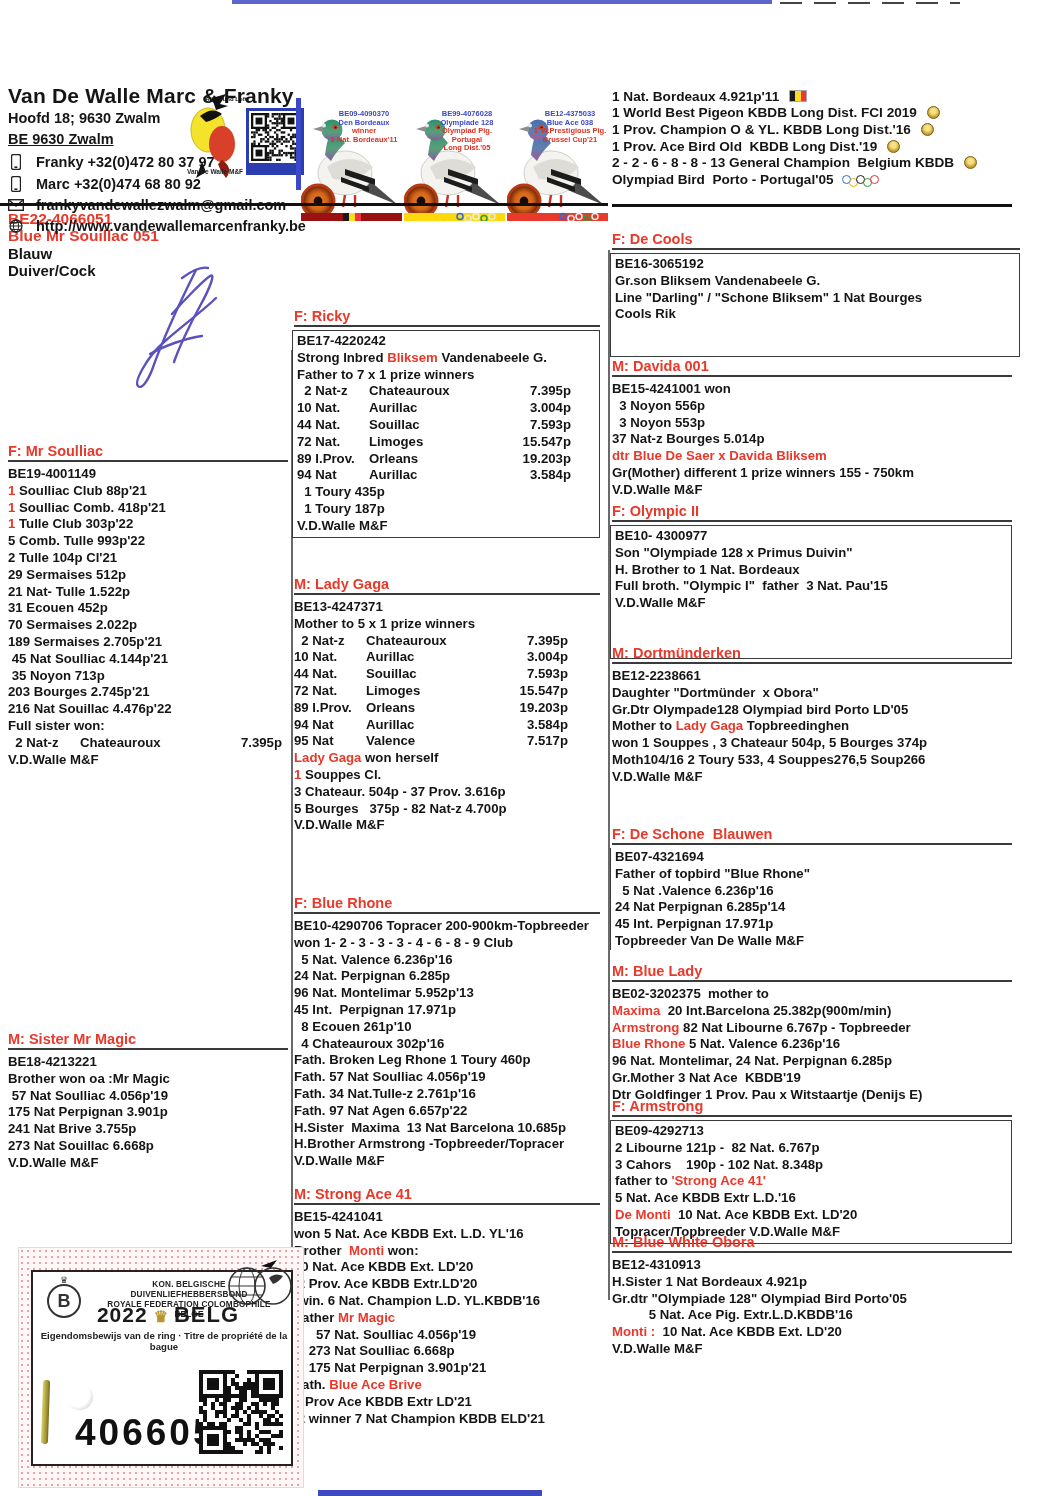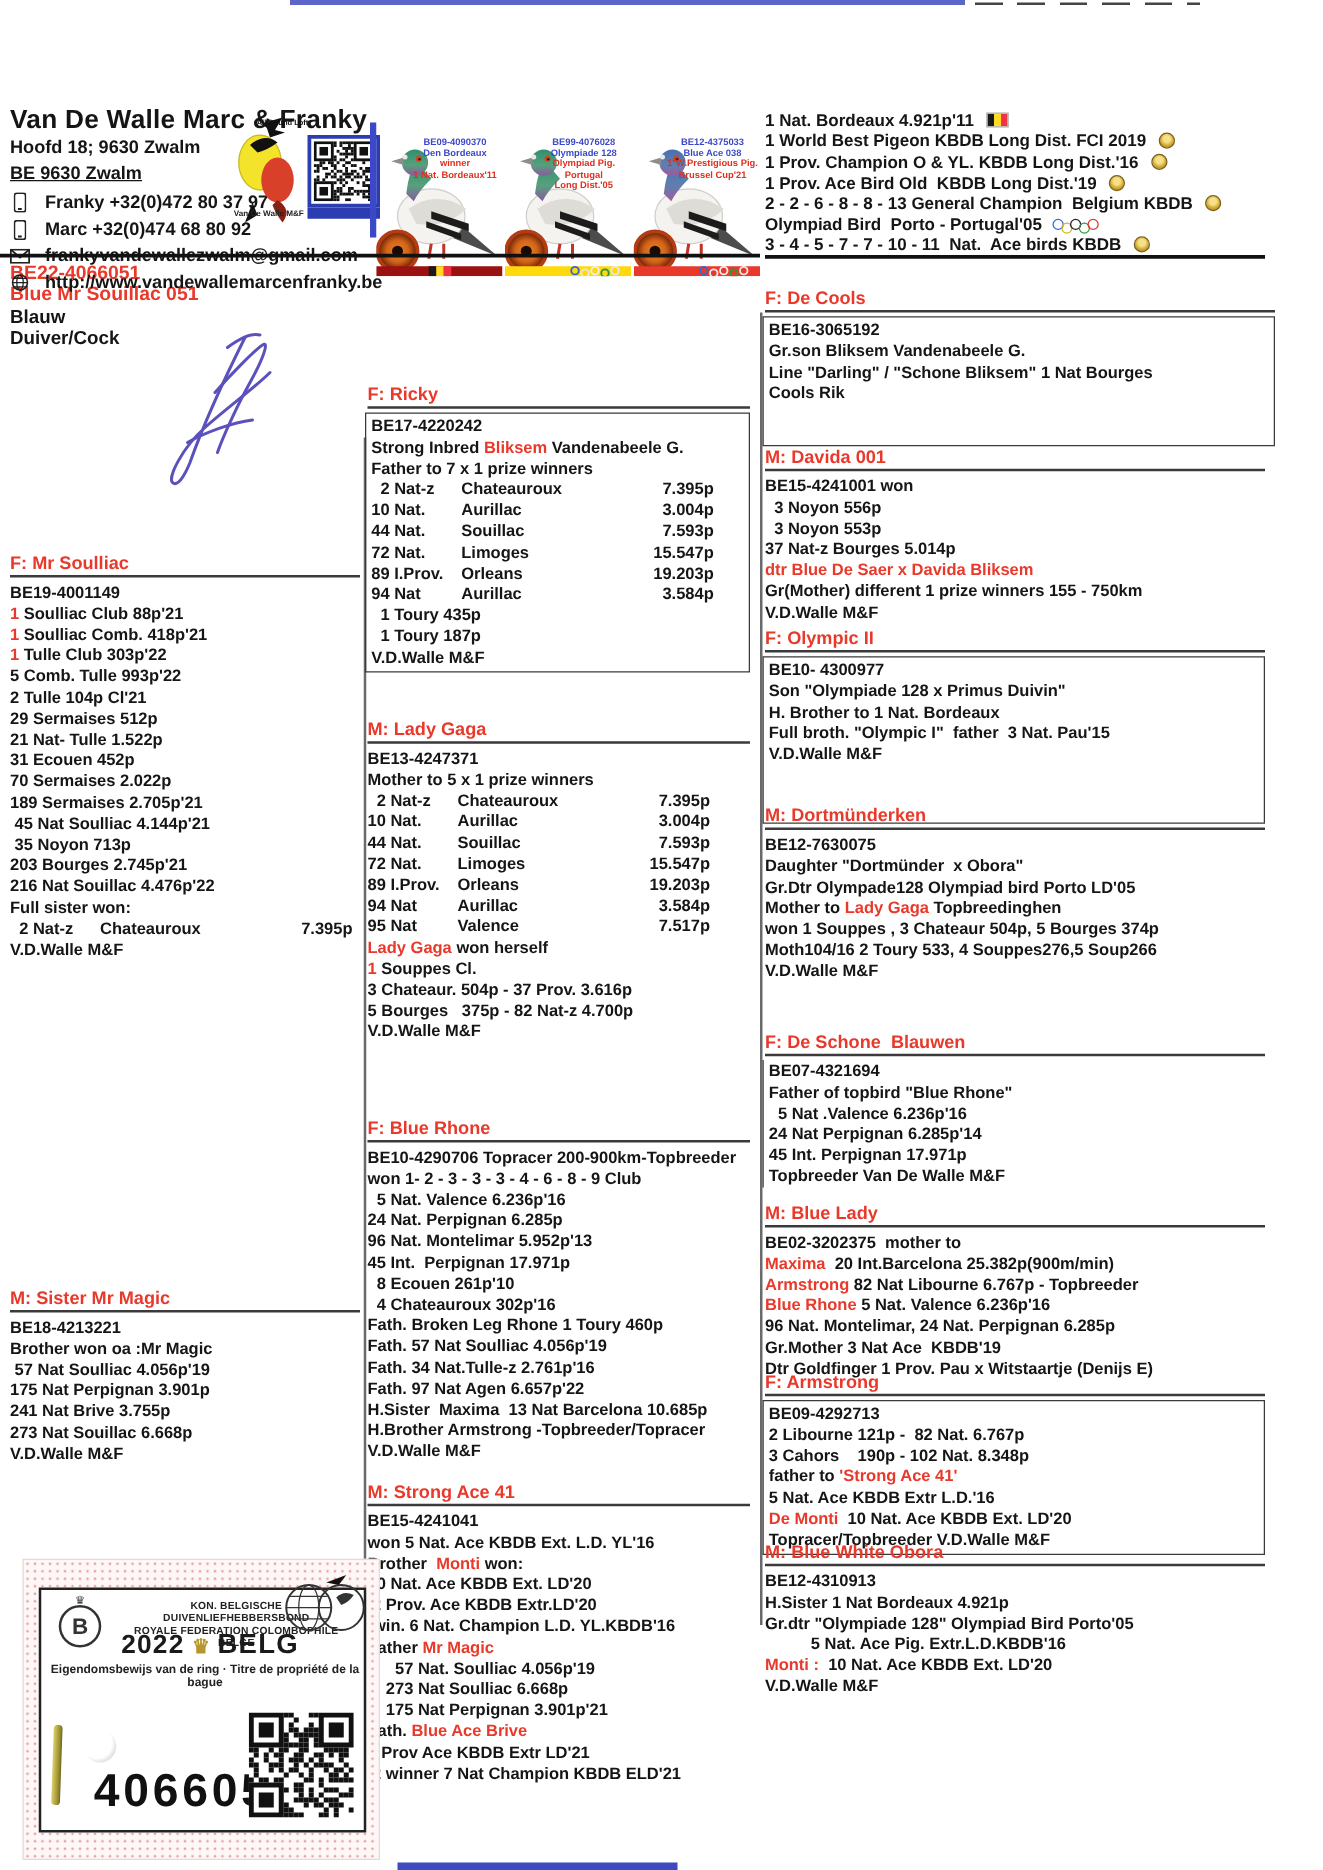--- a/index.html
+++ b/index.html
@@ -464,21 +464,20 @@
     </div>
   </div>
 
   <div class="ach">
       <div class="ach-row"><span>1 Nat. Bordeaux 4.921p'11</span><span class="ach-icon icon-belgian-flag"></span></div>
       <div class="ach-row"><span>1 World Best Pigeon KBDB Long Dist. FCI 2019</span><span class="ach-icon icon-medal"></span></div>
       <div class="ach-row"><span>1 Prov. Champion O &amp; YL. KBDB Long Dist.'16</span><span class="ach-icon icon-medal"></span></div>
       <div class="ach-row"><span>1 Prov. Ace Bird Old  KBDB Long Dist.'19</span><span class="ach-icon icon-medal"></span></div>
       <div class="ach-row"><span>2 - 2 - 6 - 8 - 8 - 13 General Champion  Belgium KBDB</span><span class="ach-icon icon-medal"></span></div>
       <div class="ach-row"><span>Olympiad Bird  Porto - Portugal'05</span><span class="ach-icon icon-rings"><i></i><i></i><i></i><i></i><i></i></span></div>
-      <div class="ach-row"><span>3 - 4 - 5 - 7 - 7 - 10 - 11  Nat.  Ace birds KBDB</span><span class="ach-icon icon-medal"></span></div>
     </div>
 
   <div class="rule-left"></div>
   <div class="rule-right"></div>
 
   <div class="bird-ring" style="top:210px;">BE22-4066051</div>
   <div class="bird-name" style="top:227px;">Blue Mr Souillac 051</div>
   <div class="bird-color" style="top:245px;">Blauw</div>
   <div class="bird-sex" style="top:262px;">Duiver/Cock</div>
 
@@ -632,21 +631,21 @@
         <div class="pline"><span>BE10- 4300977</span></div>
         <div class="pline"><span>Son "Olympiade 128 x Primus Duivin"</span></div>
         <div class="pline"><span>H. Brother to 1 Nat. Bordeaux</span></div>
         <div class="pline"><span>Full broth. "Olympic I"  father  3 Nat. Pau'15</span></div>
         <div class="pline"><span>V.D.Walle M&amp;F</span></div>
       </div>
     </div>
   <div class="sec" style="left:612px; top:645px; width:400px;">
       <div class="sec-title">M: Dortmünderken</div>
       <div class="sec-body">
-        <div class="pline"><span>BE12-7630075</span></div>
+        <div class="pline"><span>BE12-2238661</span></div>
         <div class="pline"><span>Daughter "Dortmünder  x Obora"</span></div>
         <div class="pline"><span>Gr.Dtr Olympade128 Olympiad bird Porto LD'05</span></div>
         <div class="pline"><span>Mother to </span><span class="red">Lady Gaga</span><span> Topbreedinghen</span></div>
         <div class="pline"><span>won 1 Souppes , 3 Chateaur 504p, 5 Bourges 374p</span></div>
         <div class="pline"><span>Moth104/16 2 Toury 533, 4 Souppes276,5 Soup266</span></div>
         <div class="pline"><span>V.D.Walle M&amp;F</span></div>
       </div>
     </div>
   <div class="sec lborder" style="left:612px; top:826px; width:400px;">
       <div class="sec-title">F: De Schone  Blauwen</div>

